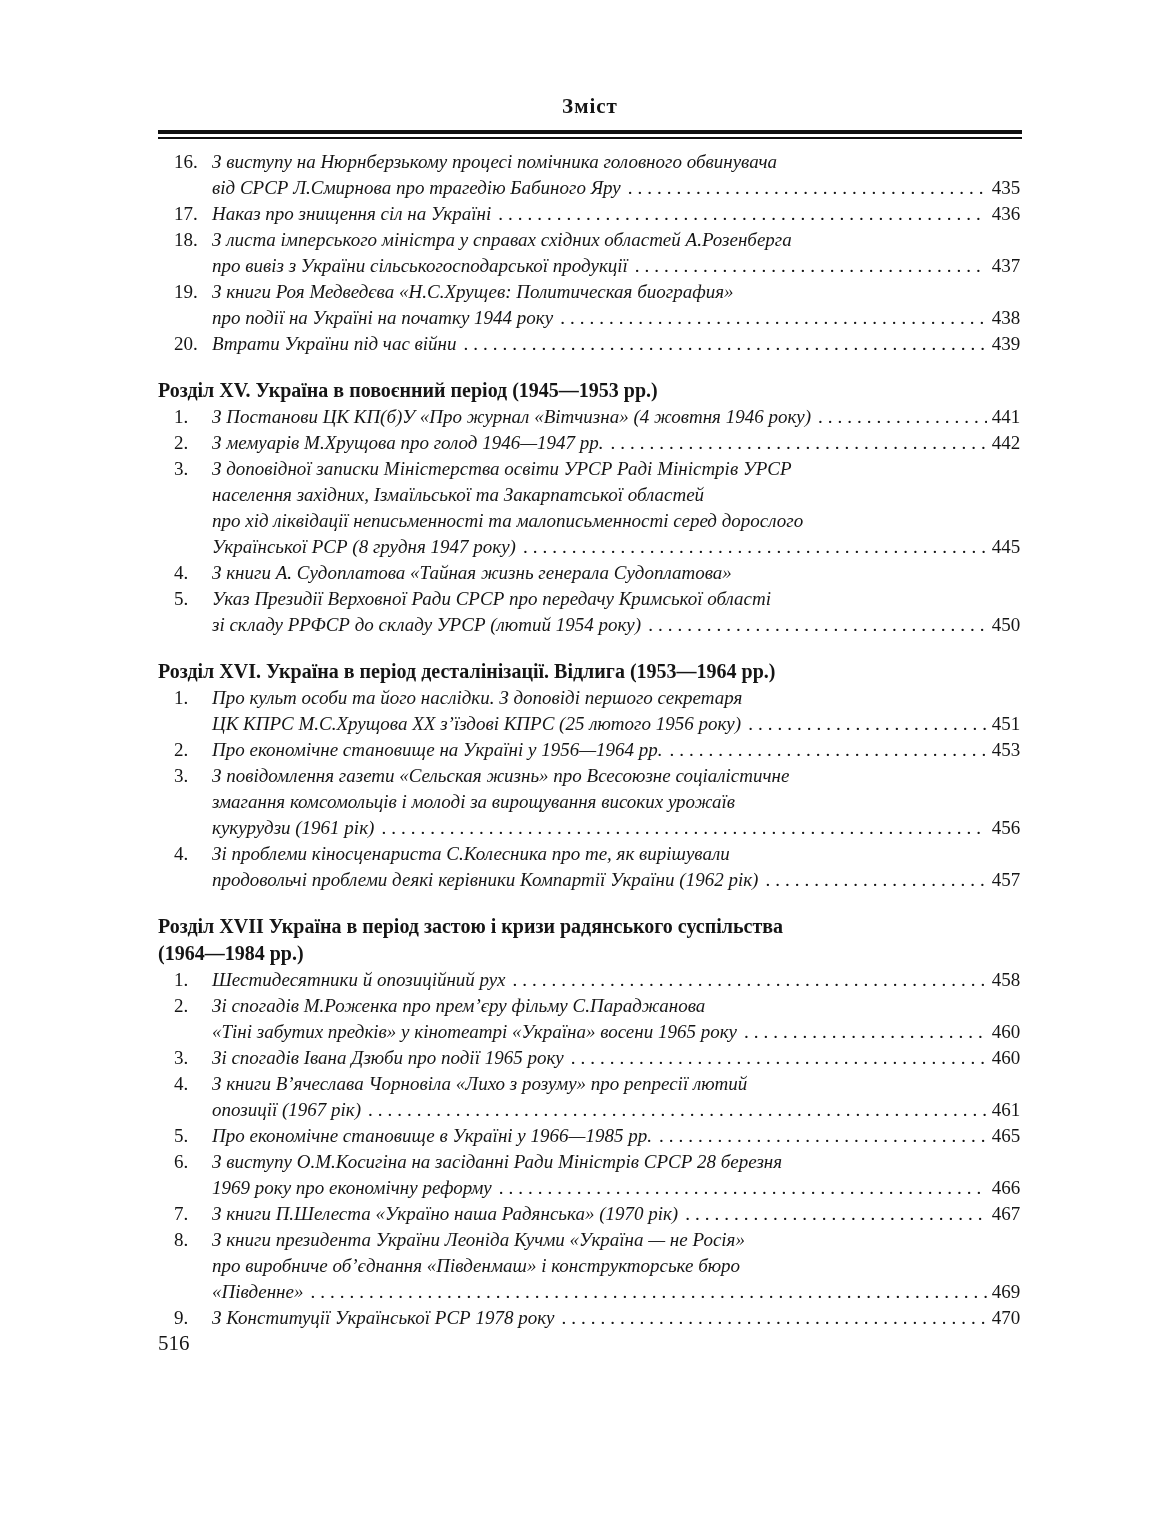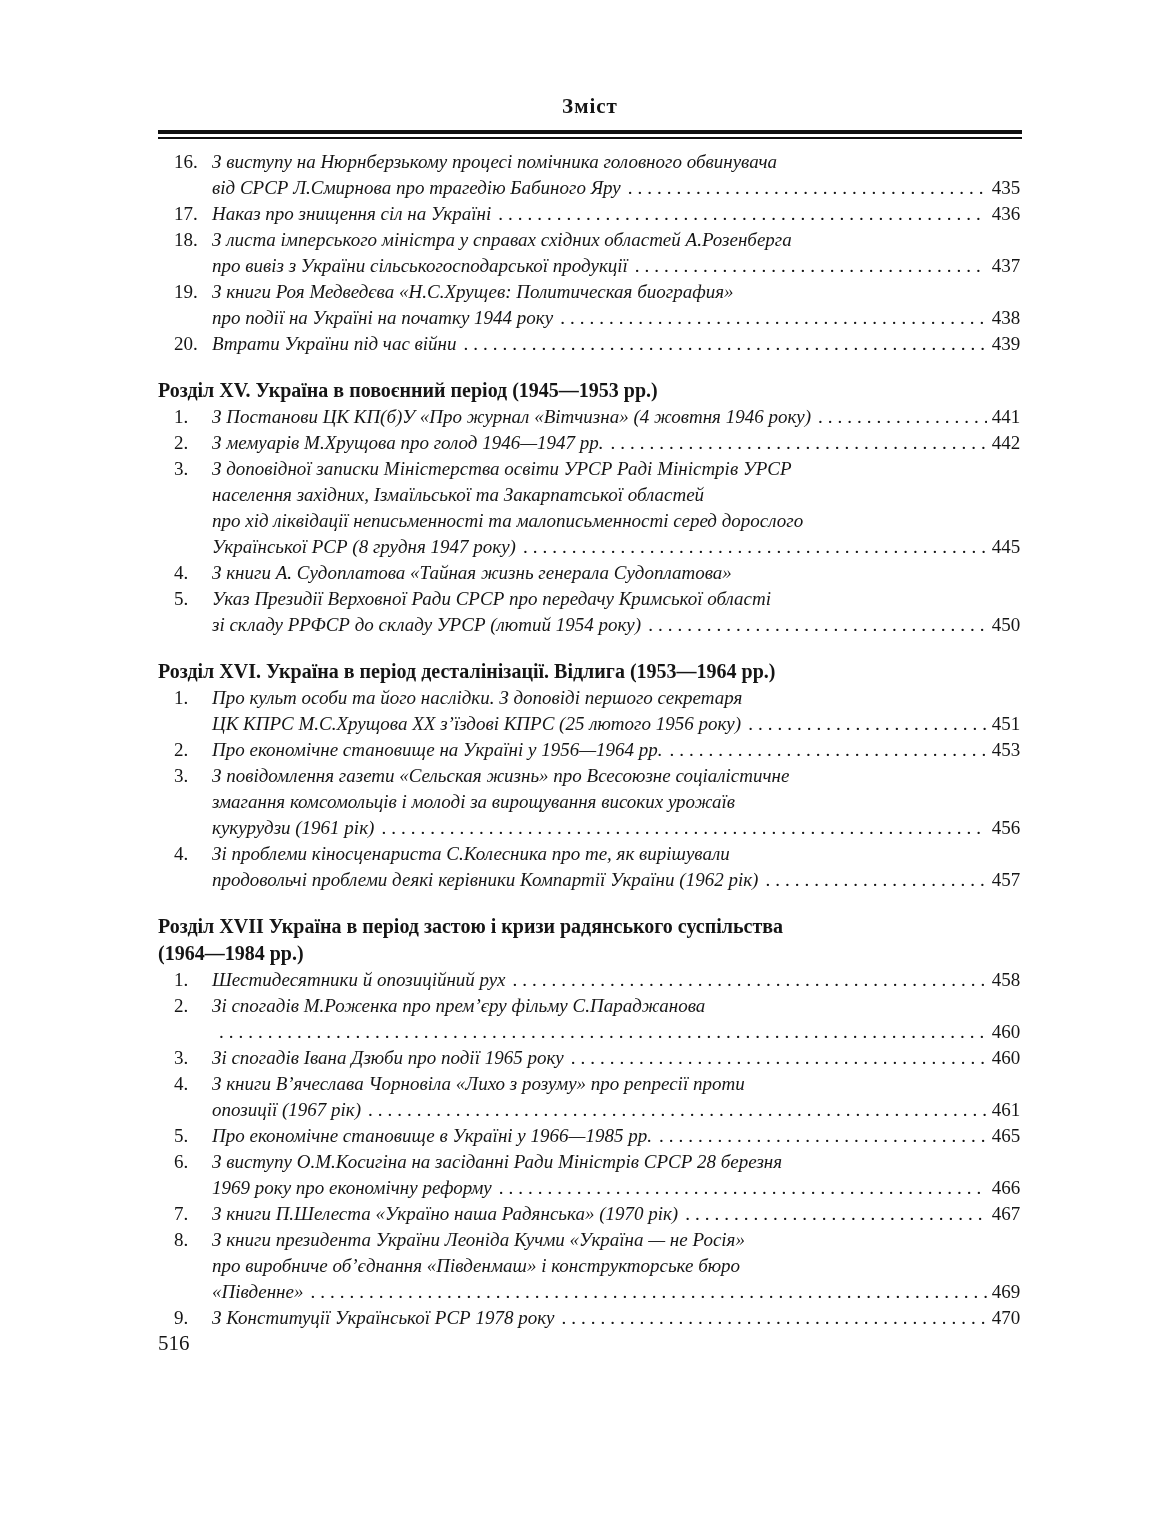--- a/index.html
+++ b/index.html
@@ -197,36 +197,37 @@
           <span class="leader"></span>
           <span class="pg">458</span>
         </div>
       </div>
       <div class="item">
         <div class="line">
           <span class="num">2.</span>
           <span class="txt">Зі спогадів М.Роженка про прем’єру фільму С.Параджанова</span>
         </div>
         <div class="line cont">
+          <span class="txt">«Тіні забутих предків» у кінотеатрі «Україна» восени 1965 року</span>
           <span class="leader"></span>
           <span class="pg">460</span>
         </div>
       </div>
       <div class="item">
         <div class="line">
           <span class="num">3.</span>
           <span class="txt">Зі спогадів Івана Дзюби про події 1965 року</span>
           <span class="leader"></span>
           <span class="pg">460</span>
         </div>
       </div>
       <div class="item">
         <div class="line">
           <span class="num">4.</span>
-          <span class="txt">З книги В’ячеслава Чорновіла «Лихо з розуму» про репресії проти</span>
+          <span class="txt">З книги В’ячеслава Чорновіла «Лихо з розуму» про репресії лютий</span>
         </div>
         <div class="line cont">
           <span class="txt">опозиції (1967 рік)</span>
           <span class="leader"></span>
           <span class="pg">461</span>
         </div>
       </div>
       <div class="item">
         <div class="line">
           <span class="num">5.</span>

